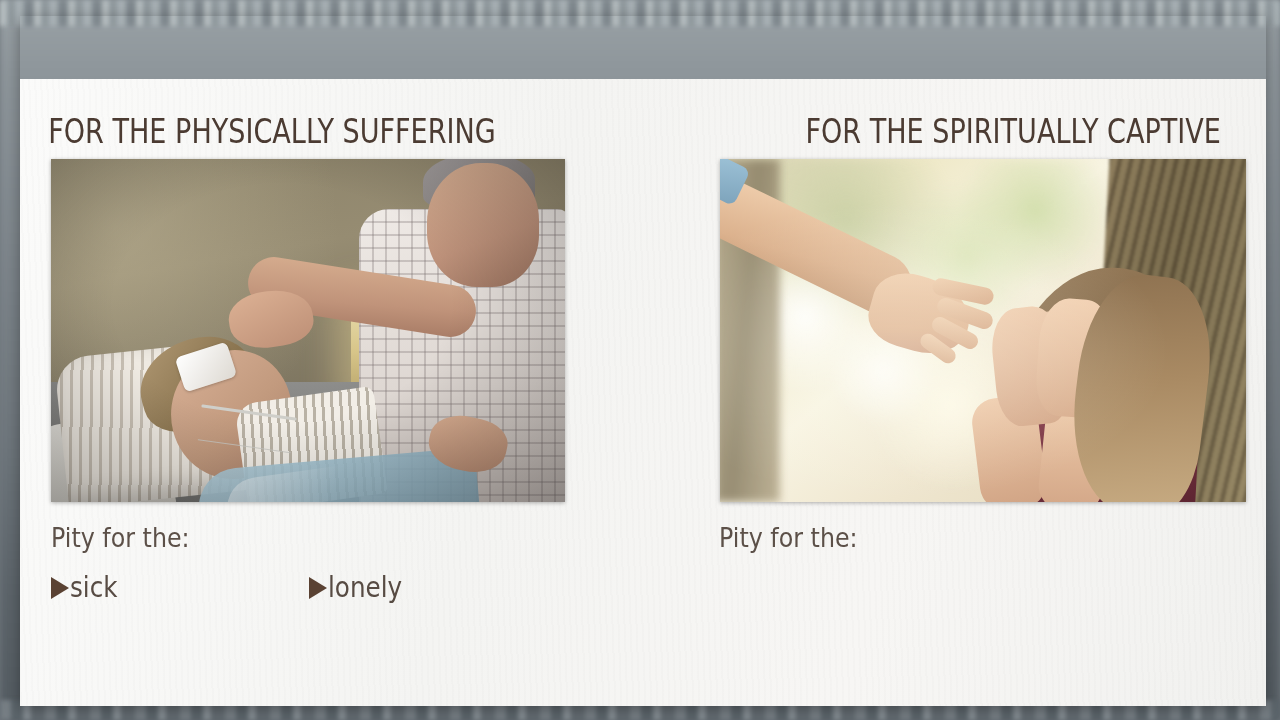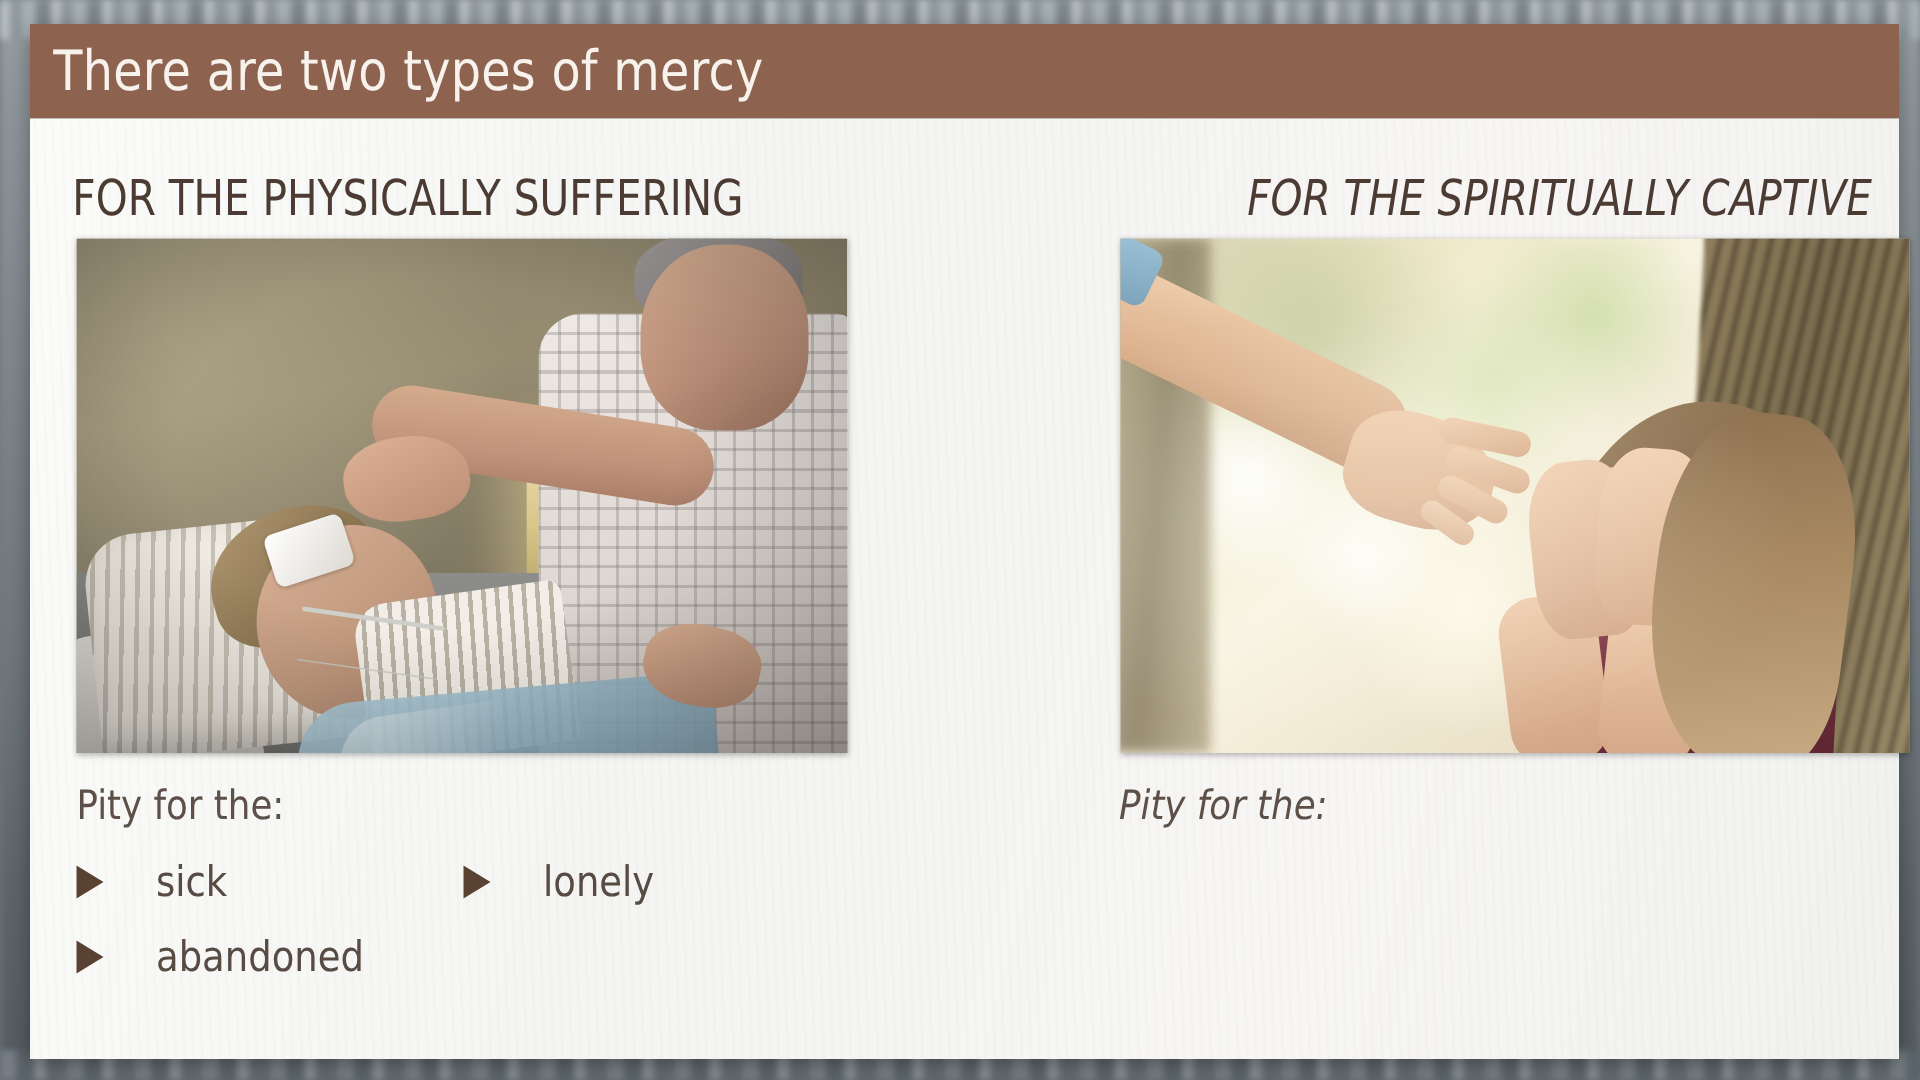--- a/index.html
+++ b/index.html
@@ -85,21 +85,21 @@
       rgba(255,255,255,0.0) 2px, rgba(255,255,255,0.0) 6px);
     pointer-events:none;
   }
 
   
   .col {
     position:absolute;
     top:0;
   }
   .col-left  { left:11px;  width:540px; }
-  .col-right { left:709px; width:537px;font-style:italic; }
+  .col-right { left:682px; width:537px; }
 
   .col-heading {
     font-size:33px;
     color:#4b3b32;
     font-weight:400;
     letter-spacing:0px;
     white-space:nowrap;
     transform:scaleX(0.82);
     line-height:1.0;
     font-family:"DejaVu Sans", sans-serif;
@@ -361,21 +361,20 @@
     position:absolute; top:0;
   }
   .bullet-col-1 { left:6px; }
   .bullet-col-2 { left:264px;text-align:right; }
 
   .bullet {
     display:flex;
     align-items:center;
     height:50px;
     white-space:nowrap;
-    gap:34px;
   }
   .tri {
     width:0; height:0;
     border-top:11px solid transparent;
     border-bottom:11px solid transparent;
     border-left:18px solid #5a4233;
     margin-right:1px;
     flex:0 0 auto;
   }
   .bullet-text {
@@ -390,23 +389,20 @@
 </style>
 </head>
 <body>
 
 <div class="backdrop"></div>
 <div class="backdrop-top"></div>
 <div class="backdrop-bottom"></div>
 
 <div class="slide">
 
-  <div class="title-bar">
-    <div class="title-text">There are two types of mercy</div>
-  </div>
 
   <div class="body-panel">
     <div class="panel-texture"></div>
 
     <div class="col col-left">
       <div class="col-heading">FOR THE PHYSICALLY SUFFERING</div>
 
       <div class="photo">
         <div class="ph-room"></div>
         <div class="ph-wall-shadow"></div>
@@ -432,24 +428,20 @@
         <div class="ph-vig"></div>
       </div>
 
       <div class="caption">Pity for the:</div>
 
       <div class="bullet-grid">
         <div class="bullet-col bullet-col-1">
           <div class="bullet">
             <span class="tri"></span>
             <span class="bullet-text">sick</span>
-          </div>
-          <div class="bullet">
-            <span class="tri"></span>
-            <span class="bullet-text">abandoned</span>
           </div>
         </div>
         <div class="bullet-col bullet-col-2">
           <div class="bullet">
             <span class="tri"></span>
             <span class="bullet-text">lonely</span>
           </div>
         </div>
       </div>
     </div>

